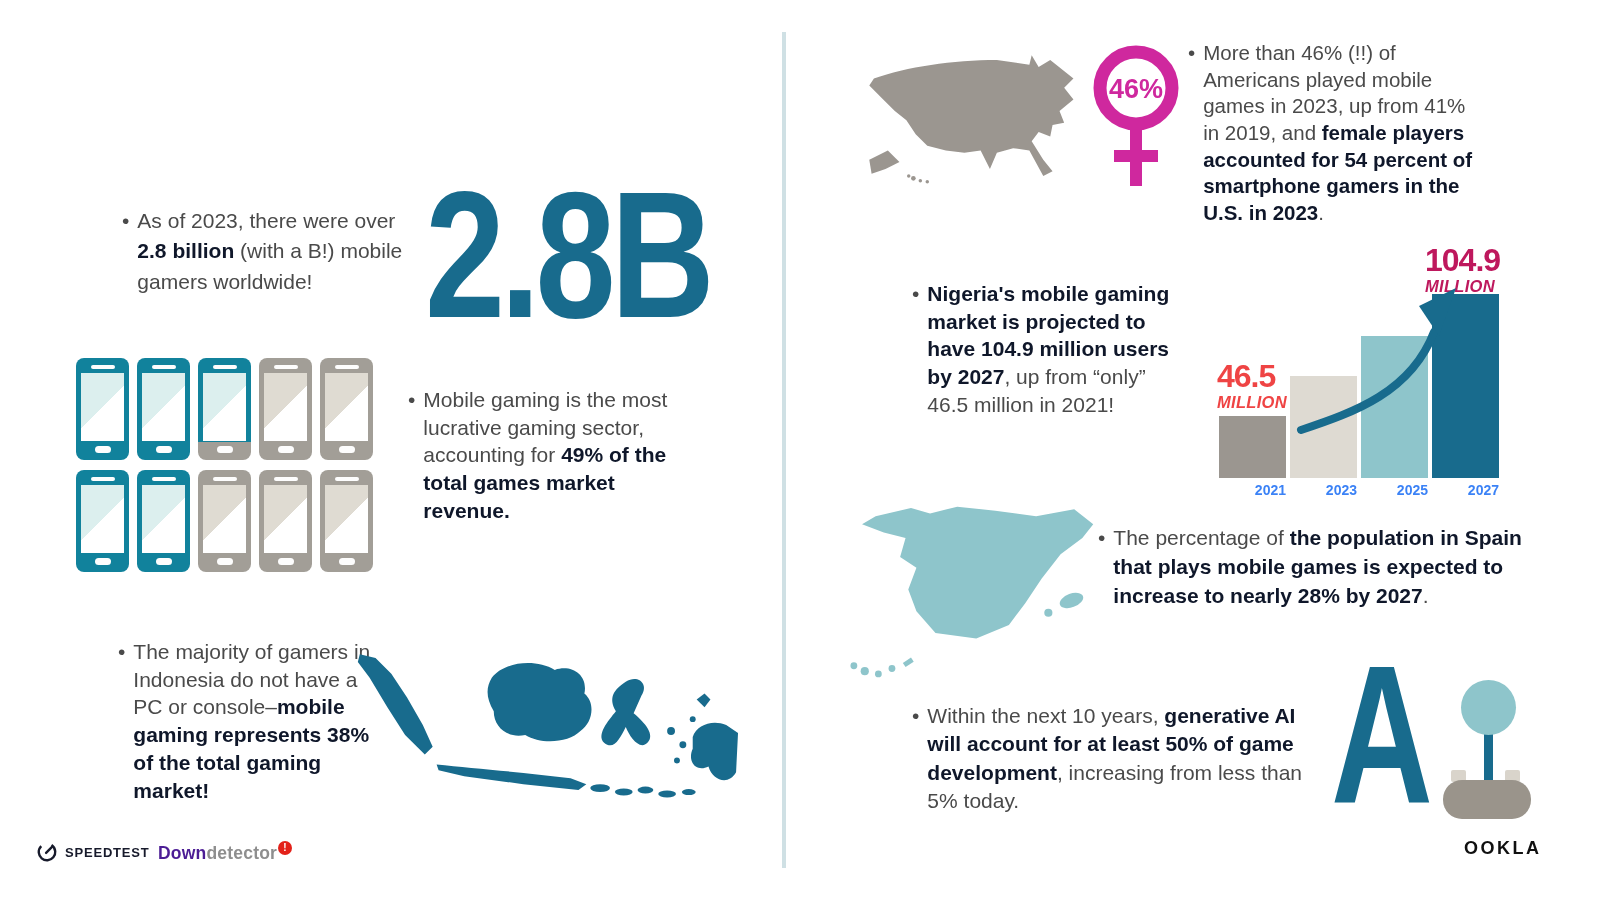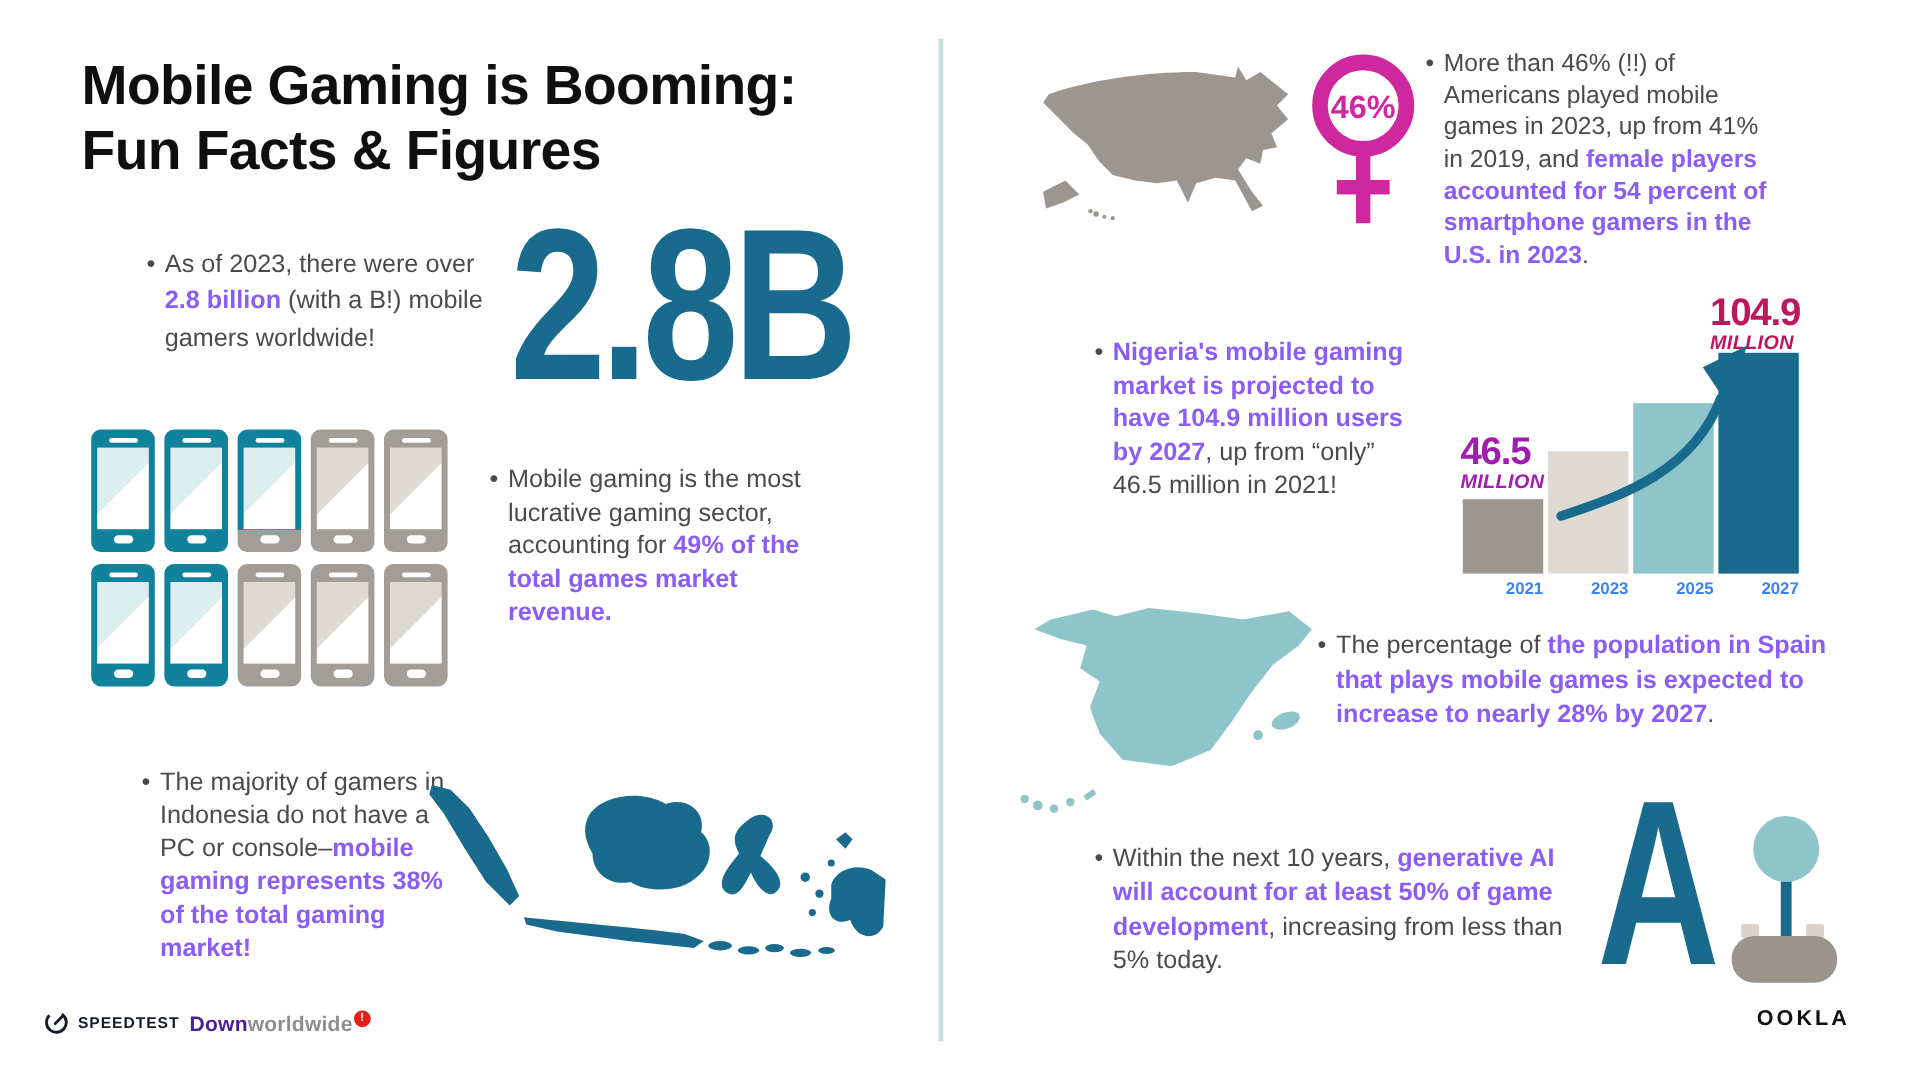--- a/index.html
+++ b/index.html
@@ -3,21 +3,21 @@
 <meta charset="utf-8">
 <style>
   * { margin:0; padding:0; box-sizing:border-box; }
   html,body { width:1600px; height:900px; background:#fff; font-family:"Liberation Sans","DejaVu Sans",sans-serif; overflow:hidden; }
   #canvas { position:relative; width:1600px; height:900px; background:#fff; }
 
   
   #title { position:absolute; left:68px; top:44px; font-size:46px; font-weight:800; color:#0f0f0f; line-height:1.18; letter-spacing:-0.5px; }
   .fact { position:absolute; display:flex; align-items:flex-start; color:#4a4a4a; font-size:21px; line-height:1.32; }
   .fact .dot { margin-right:8px; color:#4a4a4a; }
-  .fact b { color:#8b5cf6; font-weight:700; }
+  .fact b { color:#0f172a; font-weight:700; }
   #fact-gamers { left:122px; top:206px; width:282px; line-height:1.45; }
   #fact-revenue { left:408px; top:386px; width:262px; }
   #fact-indonesia { left:118px; top:638px; width:256px; }
   #fact-us { left:1188px; top:40px; width:292px; font-size:20.5px; line-height:1.3; }
   #fact-nigeria { left:912px; top:280px; width:266px; }
   #fact-spain { left:1098px; top:524px; width:434px; line-height:1.38; }
   #fact-ai { left:912px; top:702px; width:406px; line-height:1.35; }
 
   #big-stat { position:absolute; left:425px; top:165px; font-size:180px; font-weight:800; color:#186b8d; letter-spacing:-6px; line-height:1; transform:scaleX(.8); transform-origin:left top; }
 
@@ -49,21 +49,21 @@
 
   
   #chart { position:absolute; left:1213px; top:240px; width:292px; height:258px; }
   #bars { position:absolute; left:6px; bottom:20px; display:flex; align-items:flex-end; gap:4px; }
   .bar { width:67px; }
   #ticks { position:absolute; left:6px; bottom:0; display:flex; gap:4px; }
   .tick { width:67px; text-align:right; font-size:14px; color:#3b82f6;font-weight:bold; }
   .vlabel { position:absolute; font-weight:800; line-height:1; }
   .vlabel .num { font-size:32px; letter-spacing:-1px; }
   .vlabel .unit { font-size:16.5px; letter-spacing:.3px; margin-top:2px;font-style:italic; }
-  #vlabel-start { left:4px; top:120px; color:#a21caf; }
+  #vlabel-start { left:4px; top:120px; color:#ef4444; }
   #vlabel-end { left:212px; top:4px; color:#be185d; }
   #growth-arrow { position:absolute; inset:0; overflow:visible; }
 
   
   #ai-art { position:absolute; left:1335px; top:648px; width:215px; height:175px; }
   #ai-art .ai-letter { position:absolute; left:-4px; top:-10px; font-size:196px; font-weight:800; color:#186b8d; line-height:1; transform:scaleX(.72); transform-origin:left top; }
   #ai-art .stick { position:absolute; left:149px; top:84px; width:9px; height:58px; background:#186b8d; }
   #ai-art .ball { position:absolute; left:126px; top:32px; width:55px; height:55px; border-radius:50%; background:#8ec5cb; }
   #ai-art .btn { position:absolute; width:15px; height:12px; background:#d9d4cb; border-radius:2px; }
   #ai-art .btn.b1 { left:116px; top:122px; }
@@ -76,24 +76,20 @@
   #footer-downdetector .dd-bold { color:#4c1d95; }
   #footer-downdetector .dd-rest { color:#8e8e8e; }
   #footer-downdetector .dd-badge { display:inline-block; width:14px; height:14px; border-radius:50%; background:#e32119; color:#fff; font-size:10px; font-weight:800; text-align:center; line-height:14px; position:relative; top:-8px; left:1px; }
   #footer-ookla { position:absolute; left:1464px; top:838px; font-size:18px; font-weight:700; letter-spacing:2.5px; color:#101010; }
 </style>
 </head>
 <body>
 
 <div id="canvas">
 
-  <div id="title">
-    <div>Mobile Gaming is Booming:</div>
-    <div>Fun Facts &amp; Figures</div>
-  </div>
 
   <div class="fact" id="fact-gamers">
     <span class="dot">•</span>
     <div class="txt"><span>As of 2023, there were over </span><b>2.8 billion</b><span> (with a B!) mobile gamers worldwide!</span></div>
   </div>
   <div id="big-stat">2.8B</div>
 
   <div id="phones">
       <div class="phone teal">
         <div class="speaker"></div>
@@ -264,18 +260,18 @@
 
   <div id="footer-speedtest">
     <svg width="22" height="22" viewBox="0 0 24 24">
       <circle cx="12" cy="12" r="9" fill="none" stroke="#171a2b" stroke-width="2.6" stroke-dasharray="44 13" stroke-dashoffset="-6" transform="rotate(-95 12 12)"></circle>
       <line x1="11" y1="13" x2="17.5" y2="6.5" stroke="#171a2b" stroke-width="2.6" stroke-linecap="round"></line>
     </svg>
     <span>SPEEDTEST</span>
   </div>
 
   <div id="footer-downdetector">
-    <span class="dd-bold">Down</span><span class="dd-rest">worldwide</span><span class="dd-badge">!</span>
+    <span class="dd-bold">Down</span><span class="dd-rest">detector</span><span class="dd-badge">!</span>
   </div>
 
   <div id="footer-ookla">OOKLA</div>
 
 </div>
 
 </body></html>

